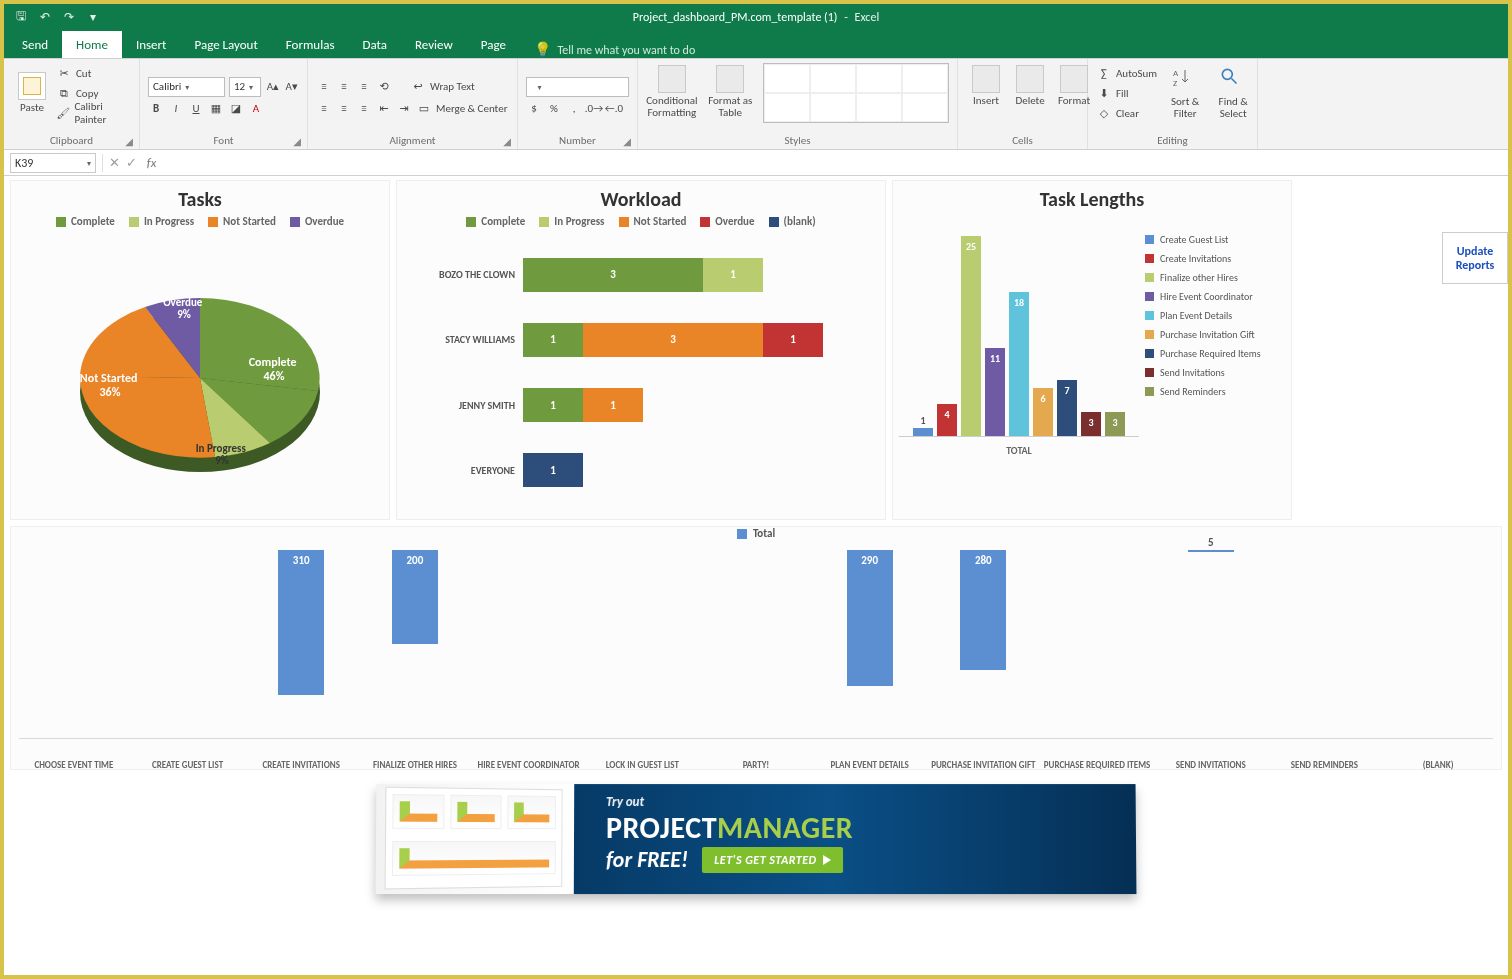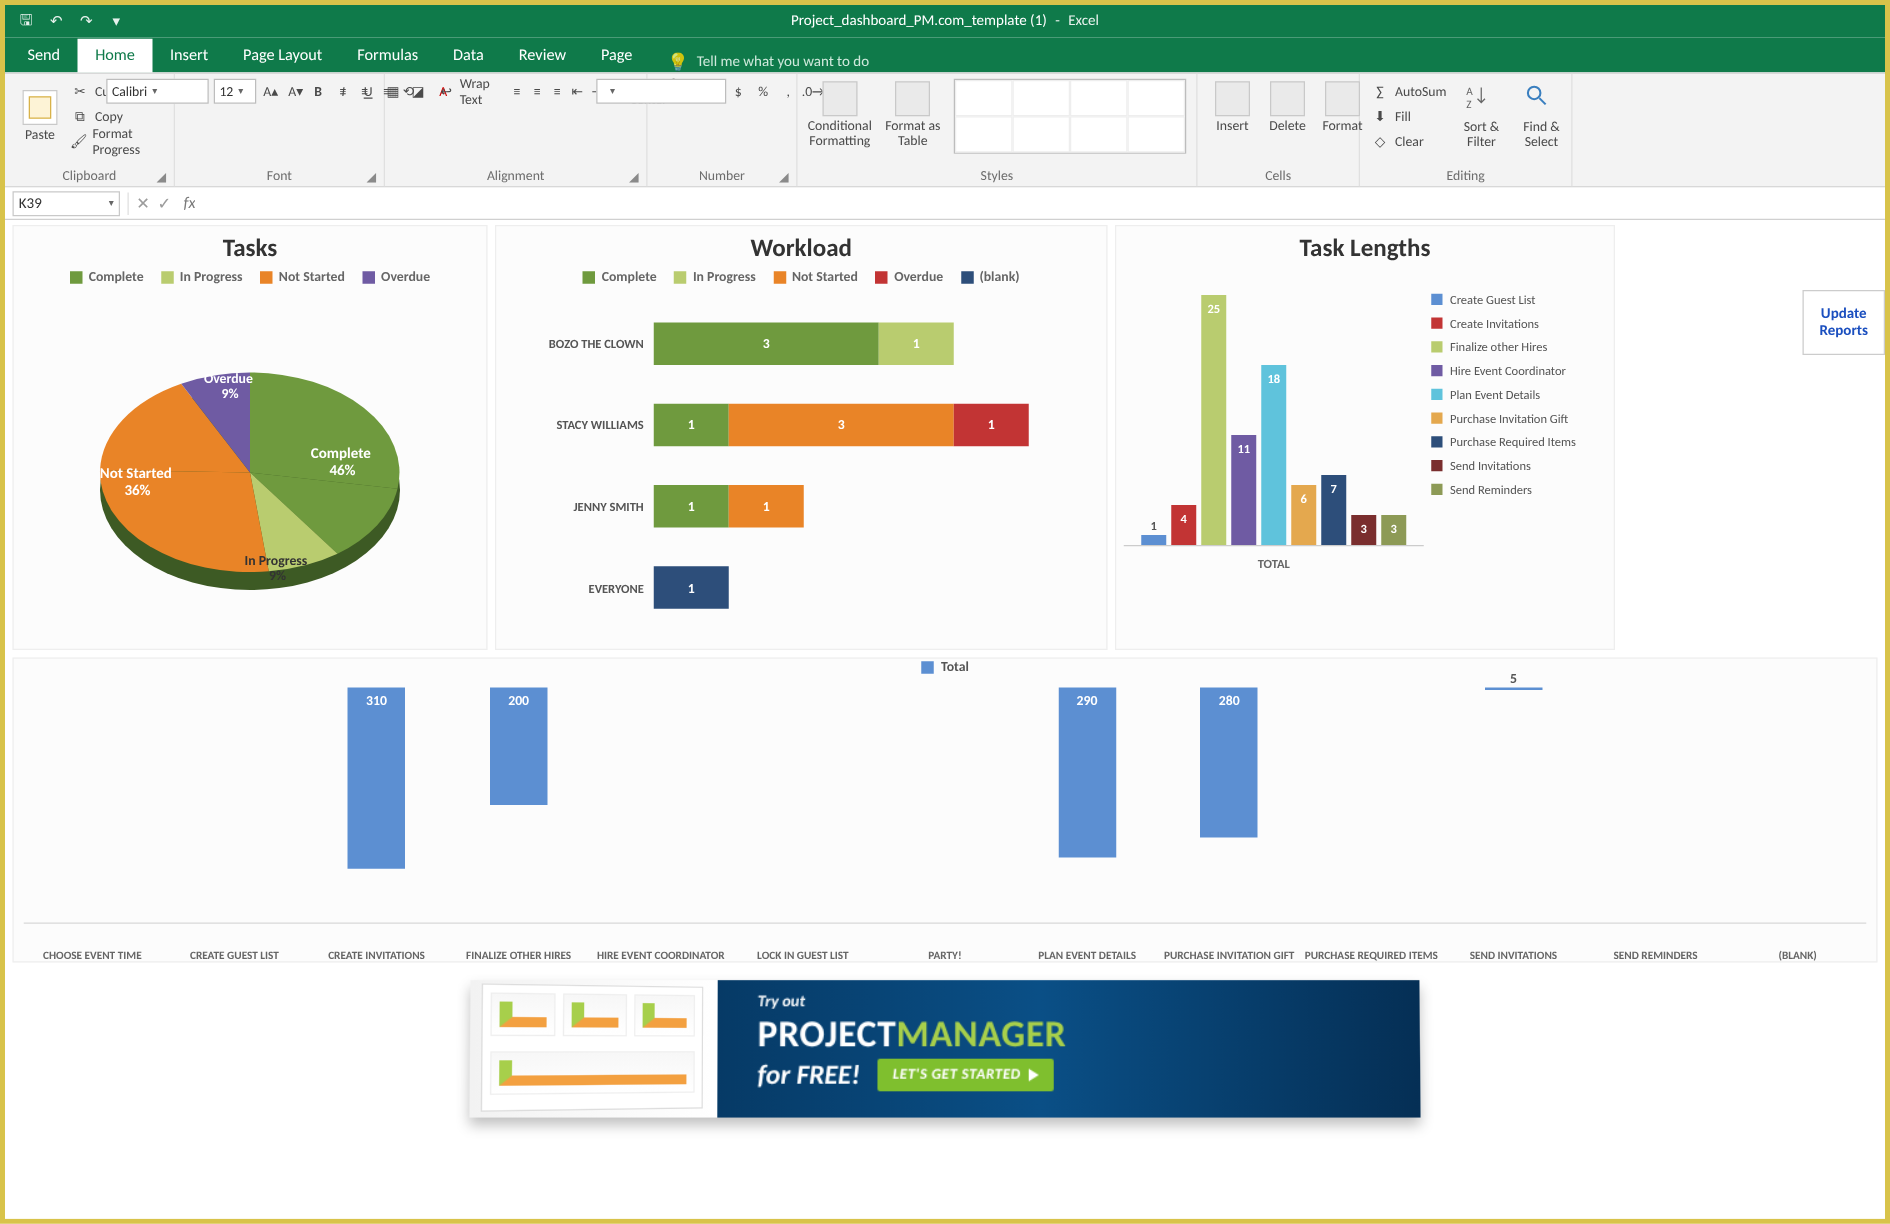--- a/index.html
+++ b/index.html
@@ -69,21 +69,21 @@
     font-size: 11px;
     color: #4a4a4a;
   }
   .group {
     border-right: 1px solid #e0e0e0;
     padding: 4px 8px 2px;
     display:flex; flex-direction:column;
     position:relative;
   }
   .group > .row { display:flex; align-items:center; gap:4px; }
-  .group > .rows { display:flex; flex-direction:row; flex:1; justify-content:center; gap:2px; }
+  .group > .rows { display:flex; flex-direction:column; flex:1; justify-content:center; gap:2px; }
   .group-label {
     text-align:center; font-size:11px; color:#6d6d6d;
     margin-top:auto; padding-top:2px;
     position:relative;
   }
   .group-label .launcher {
     position:absolute; right:-4px; bottom:0;
     width:12px; height:12px; font-size:10px; color:#8a8a8a;
   }
   .big-btn {
@@ -278,21 +278,21 @@
         <div class="mini-row">
           <span class="sm-ico">✂</span>
           <span class="txt">Cut</span>
         </div>
         <div class="mini-row">
           <span class="sm-ico">⧉</span>
           <span class="txt">Copy</span>
         </div>
         <div class="mini-row">
           <span class="sm-ico">🖌</span>
-          <span class="txt">Format Progress</span>
+          <span class="txt">Calibri Painter</span>
         </div>
       </div>
     </div>
     <div class="group-label">
       <span>Clipboard</span>
       <span class="launcher">◢</span>
     </div>
   </div>
 
   <div class="group" style="width:168px">

